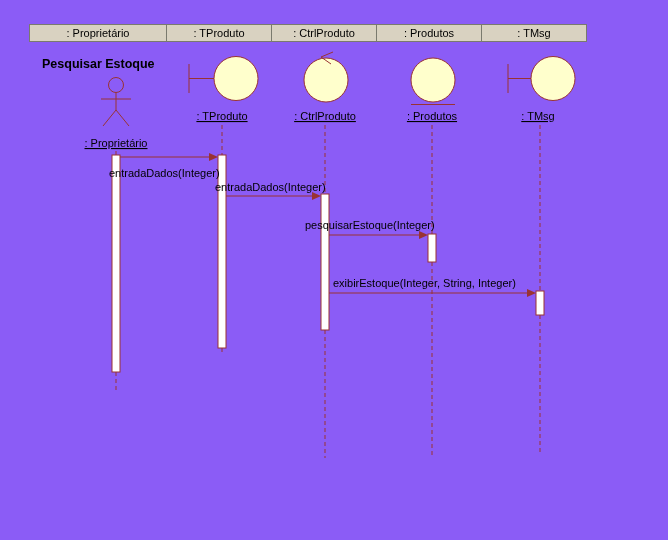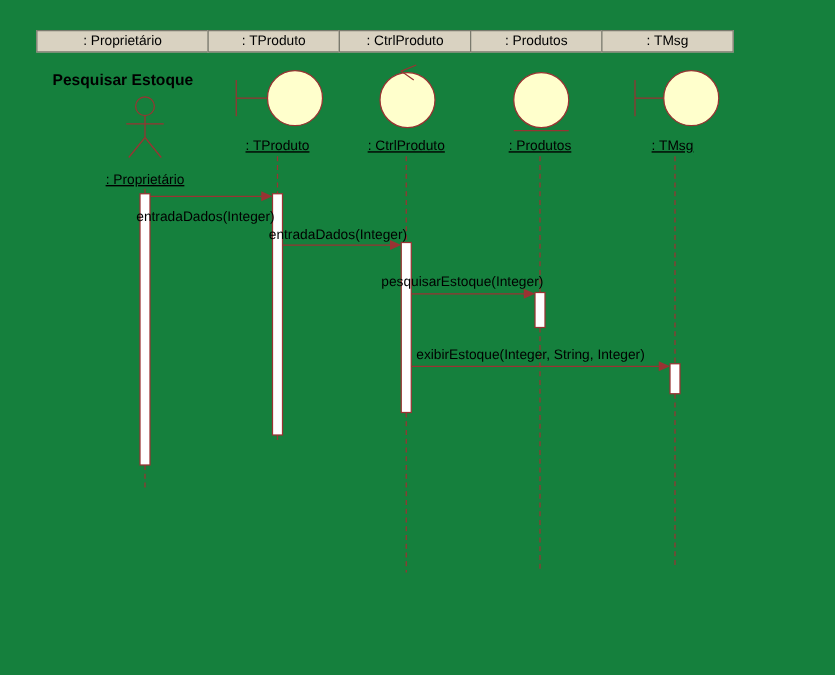--- a/index.html
+++ b/index.html
@@ -8,21 +8,21 @@
     width: 668px;
     height: 540px;
     background: #ffffff;
     font-family: "Liberation Sans", sans-serif;
     overflow: hidden;
   }
   .stage {
     position: relative;
     width: 668px;
     height: 540px;
-    background: #15803d;
+    background: #8b5cf6;
     text-decoration: underline;
   }
   
   .header-band {
     position: absolute;
     left: 29px;
     top: 24px;
     height: 18px;
     display: flex;
   }

